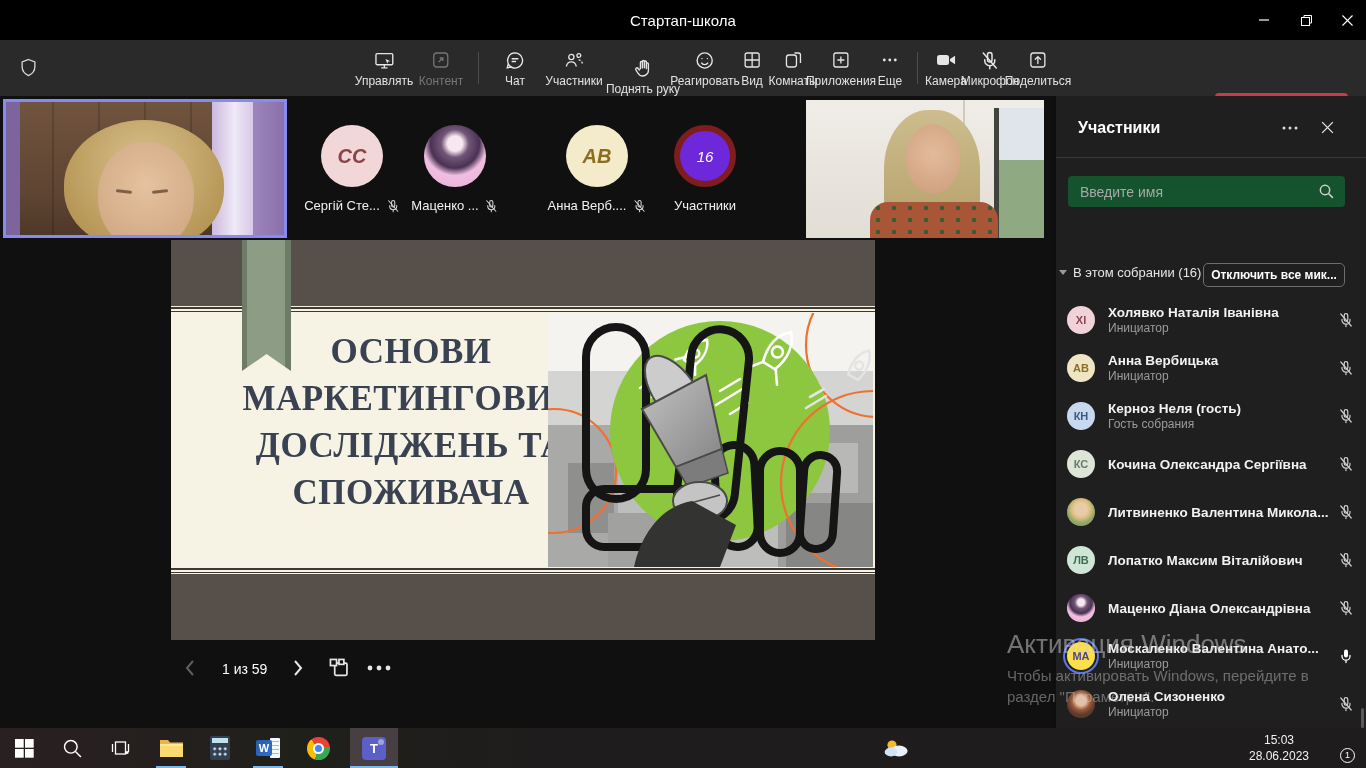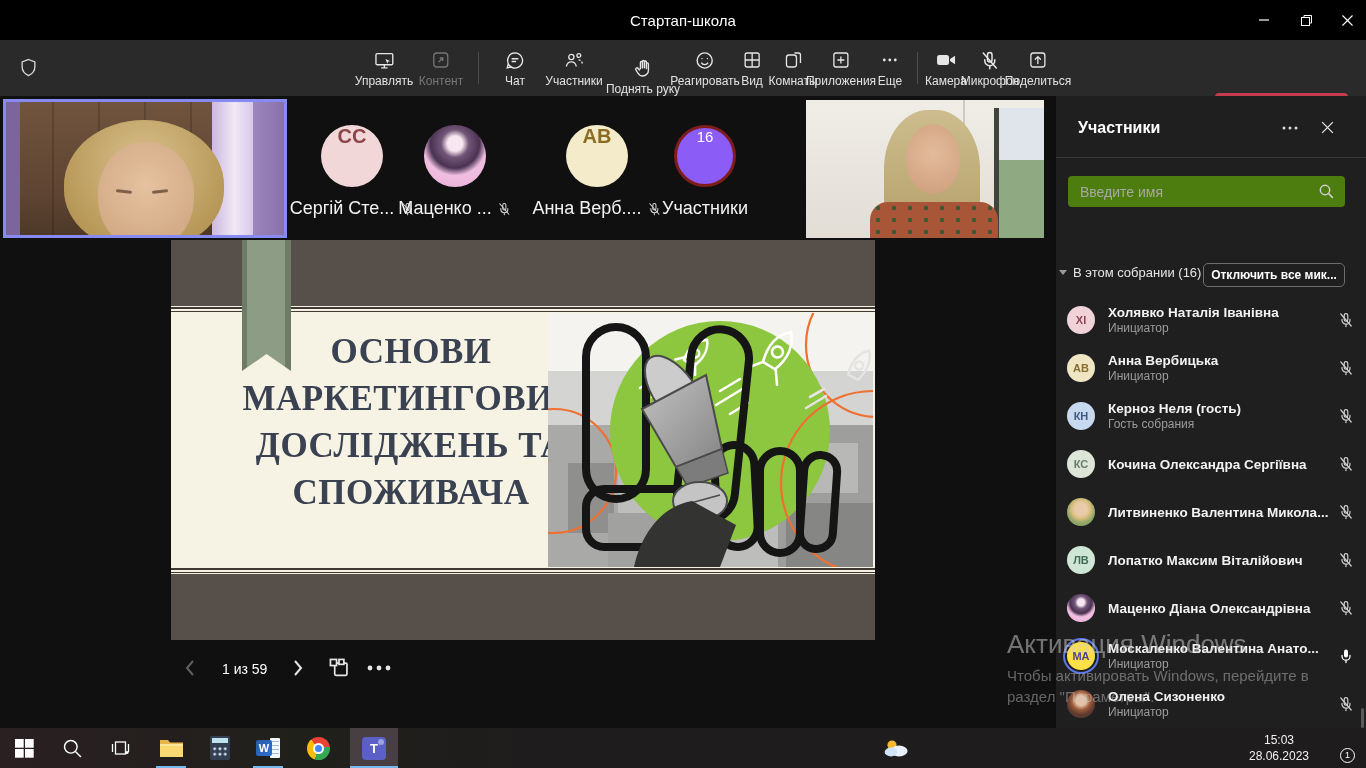--- a/index.html
+++ b/index.html
@@ -22,23 +22,23 @@
   .tbtn .lbl{font-size:12px;color:#e2e2e2;margin-top:2px;white-space:nowrap;}
   .tbtn.disabled .ico,.tbtn.disabled .lbl{color:#767676;}
   .tdivider{position:absolute;top:12px;width:1px;height:32px;background:#4d4d4d;}
   #tab-underline{height:3px;border-radius:2px;}
   #timer{font-size:15px;color:#fff;}
   #leave-btn{display:flex;align-items:center;border-radius:4px;color:#fff;}
   #leave-btn .sep{width:1px;height:20px;background:rgba(255,255,255,.4);margin-left:10px;}
   #leave-label{font-size:14px;font-weight:700;margin-left:8px;}
 
   
-  .fs-av{width:62px;height:62px;border-radius:50%;display:flex;justify-content:center;
-         font-size:20px;font-weight:600;}
-  .fs-label{display:flex;align-items:center;justify-content:center;gap:6px;font-size:18px;color:#f2f2f2;white-space:nowrap;}
+  .fs-av{width:62px;height:62px;border-radius:50%;display:flex;align-items:center;justify-content:center;
+         font-size:20px;font-weight:600;font-style:italic;}
+  .fs-label{display:flex;align-items:center;justify-content:center;gap:6px;font-size:13px;color:#f2f2f2;white-space:nowrap;}
   .miccol{color:#d8d8d8;}
   .ph-anime{background:radial-gradient(circle at 50% 30%,#f8e7f0 0 14%,#715677 26%,#4a3254 46%,#f0bfe0 60%,#e9aed8 100%);}
   .ph-litv{background:radial-gradient(circle at 50% 40%,#e9cba9 0 28%,#d8bd7c 44%,#93a86b 62%,#7d9556 100%);}
   .ph-auburn{background:radial-gradient(circle at 50% 38%,#e4c1a5 0 22%,#9c5a3a 42%,#613c2e 62%,#453230 100%);}
 
   
   #self-video{left:3px;top:99px;width:284px;height:139px;border:3px solid #878af0;box-sizing:border-box;overflow:hidden;background:#63493а;}
   .sv-bg{position:absolute;inset:0;background:linear-gradient(180deg,#70543e 0%,#5e4432 70%,#4e3828 100%);}
   .sv-doors{position:absolute;inset:0;background:repeating-linear-gradient(90deg,rgba(0,0,0,.22) 0 2px,transparent 2px 46px);opacity:.7;}
   .sv-curtL{position:absolute;left:0;top:0;width:14px;height:100%;background:#7c659c;}
@@ -81,21 +81,21 @@
 
   
   #watermark{left:1007px;top:629px;z-index:6;pointer-events:none;}
   #watermark .l1{font-size:26px;color:rgba(205,205,205,.52);}
   #watermark .l2{font-size:15px;line-height:21px;color:rgba(205,205,205,.45);margin-top:5px;}
 
   
   #panel{left:1056px;top:96px;width:310px;height:632px;background:#1f1f1f;z-index:2;}
   #panel-title{position:absolute;left:22px;top:23px;font-size:16px;font-weight:700;color:#fff;}
   #panel-divider{position:absolute;left:0;top:61px;width:100%;height:1px;background:#383838;}
-  #p-search{position:absolute;left:12px;top:80px;width:277px;height:31px;background:#4d7c0f;border:none;border-radius:4px;
+  #p-search{position:absolute;left:12px;top:80px;width:277px;height:31px;background:#14532d;border:none;border-radius:4px;
             box-sizing:border-box;padding:0 34px 0 12px;font-size:14px;color:#e8e8e8;font-family:inherit;}
   #p-search::placeholder{color:#a8a8a8;}
   #invite-btn{position:absolute;left:12px;top:123px;width:277px;height:32px;border:1px solid #4f4f4f;border-radius:3px;
               background:#262626;display:flex;align-items:center;justify-content:center;gap:9px;box-sizing:border-box;}
   #invite-btn span{font-size:14px;font-weight:700;color:#f5f5f5;}
   #section-label{position:absolute;left:17px;top:169px;font-size:13px;color:#e6e6e6;white-space:nowrap;}
   #tri{position:absolute;left:3px;top:174px;width:0;height:0;border-left:4.5px solid transparent;
        border-right:4.5px solid transparent;border-top:5.5px solid #9a9a9a;}
   #muteall-btn{position:absolute;left:147px;top:167px;width:142px;height:24px;border:1px solid #6e6e6e;border-radius:5px;
                background:transparent;display:flex;align-items:center;justify-content:center;box-sizing:border-box;}
@@ -384,21 +384,21 @@
     <span class="miccol">
       <svg width="14" height="14" viewBox="0 0 16 16" fill="none" stroke="currentColor" stroke-width="1.2" stroke-linecap="round">
           <rect x="6.2" y="1.6" width="3.6" height="7.6" rx="1.8"></rect>
           <path d="M4 7.4v.8a4 4 0 0 0 8 0v-.8M8 12.4v2.2"></path>
           <path d="M2.8 2l10.4 12"></path>
         </svg>
     </span>
   </div>
 
   <div class="abs" style="left:674px;top:125px;">
-    <div class="fs-av" style="background:#8b5cf6;border:3px solid #7f1d1d;box-sizing:border-box;">
+    <div class="fs-av" style="background:#6d28d9;border:6px solid #7f1d1d;box-sizing:border-box;">
       <span style="font-size:15px;font-weight:400;color:#fff;">16</span>
     </div>
   </div>
   <div class="abs fs-label" style="left:705px;top:198px;transform:translateX(-50%);">
     <span>Участники</span>
   </div>
 
   <div class="abs" id="presenter-video">
     <div class="pv-wall"></div>
     <div class="pv-corner"></div>

